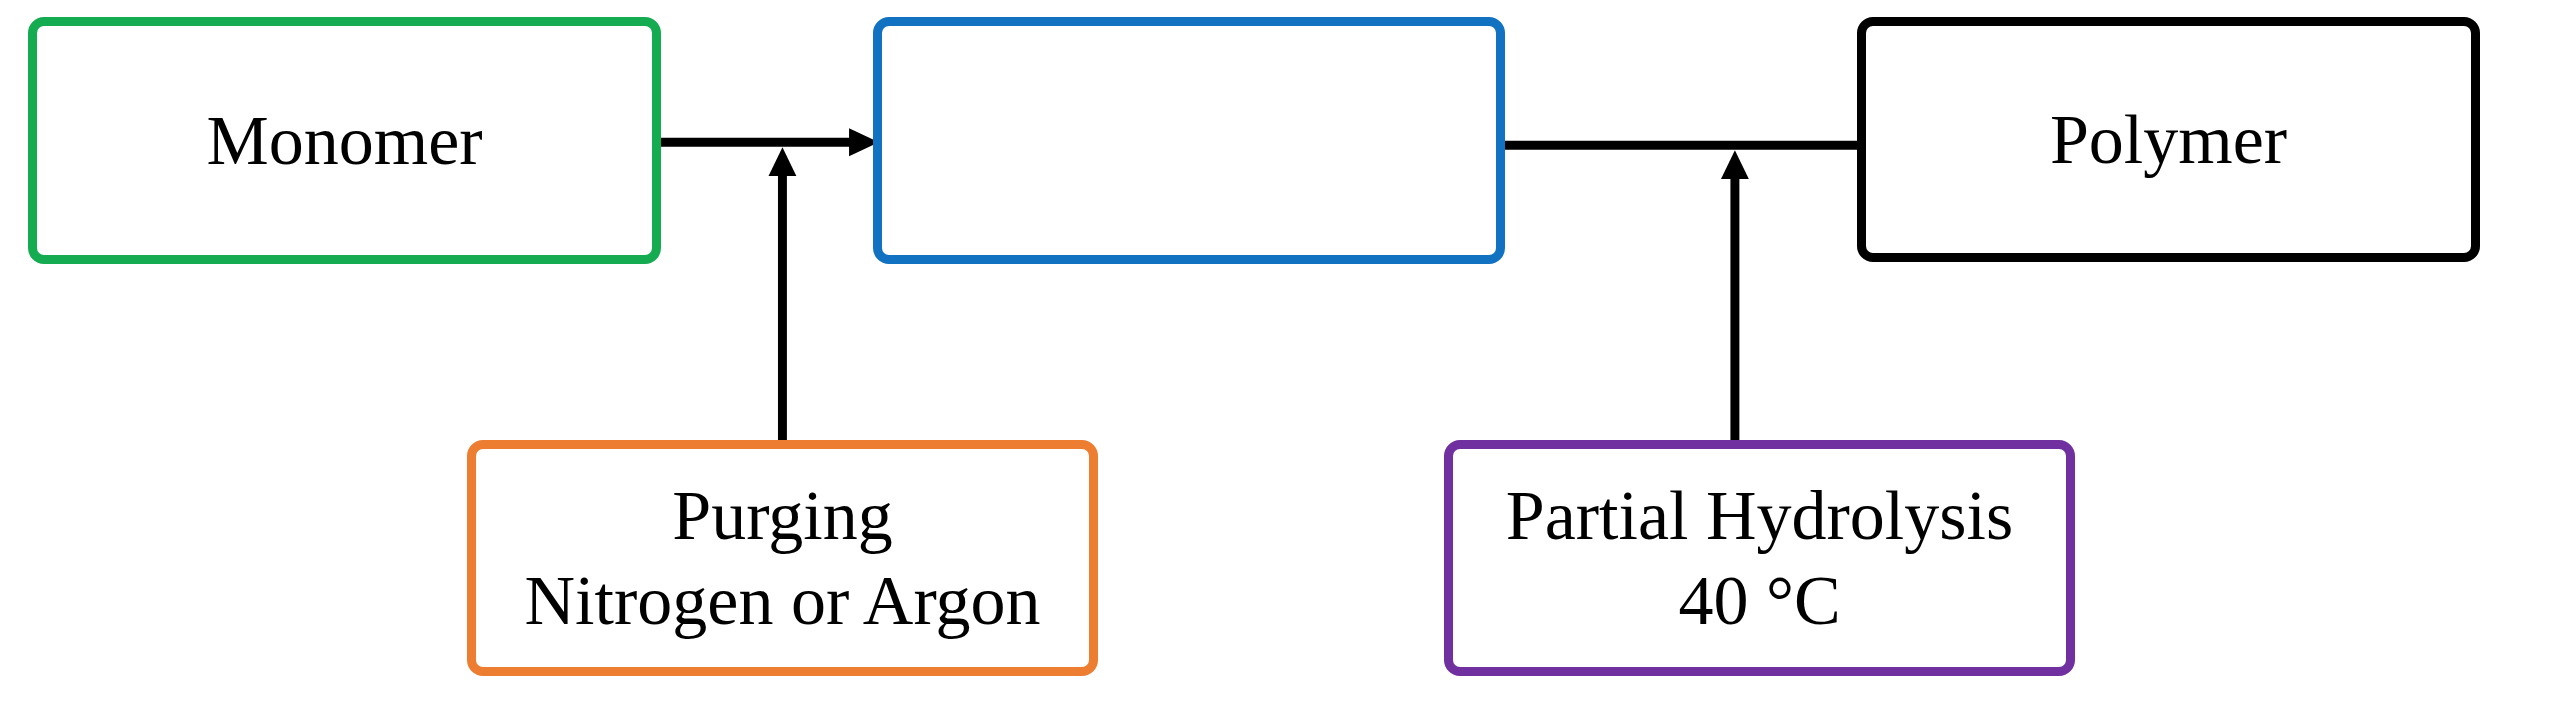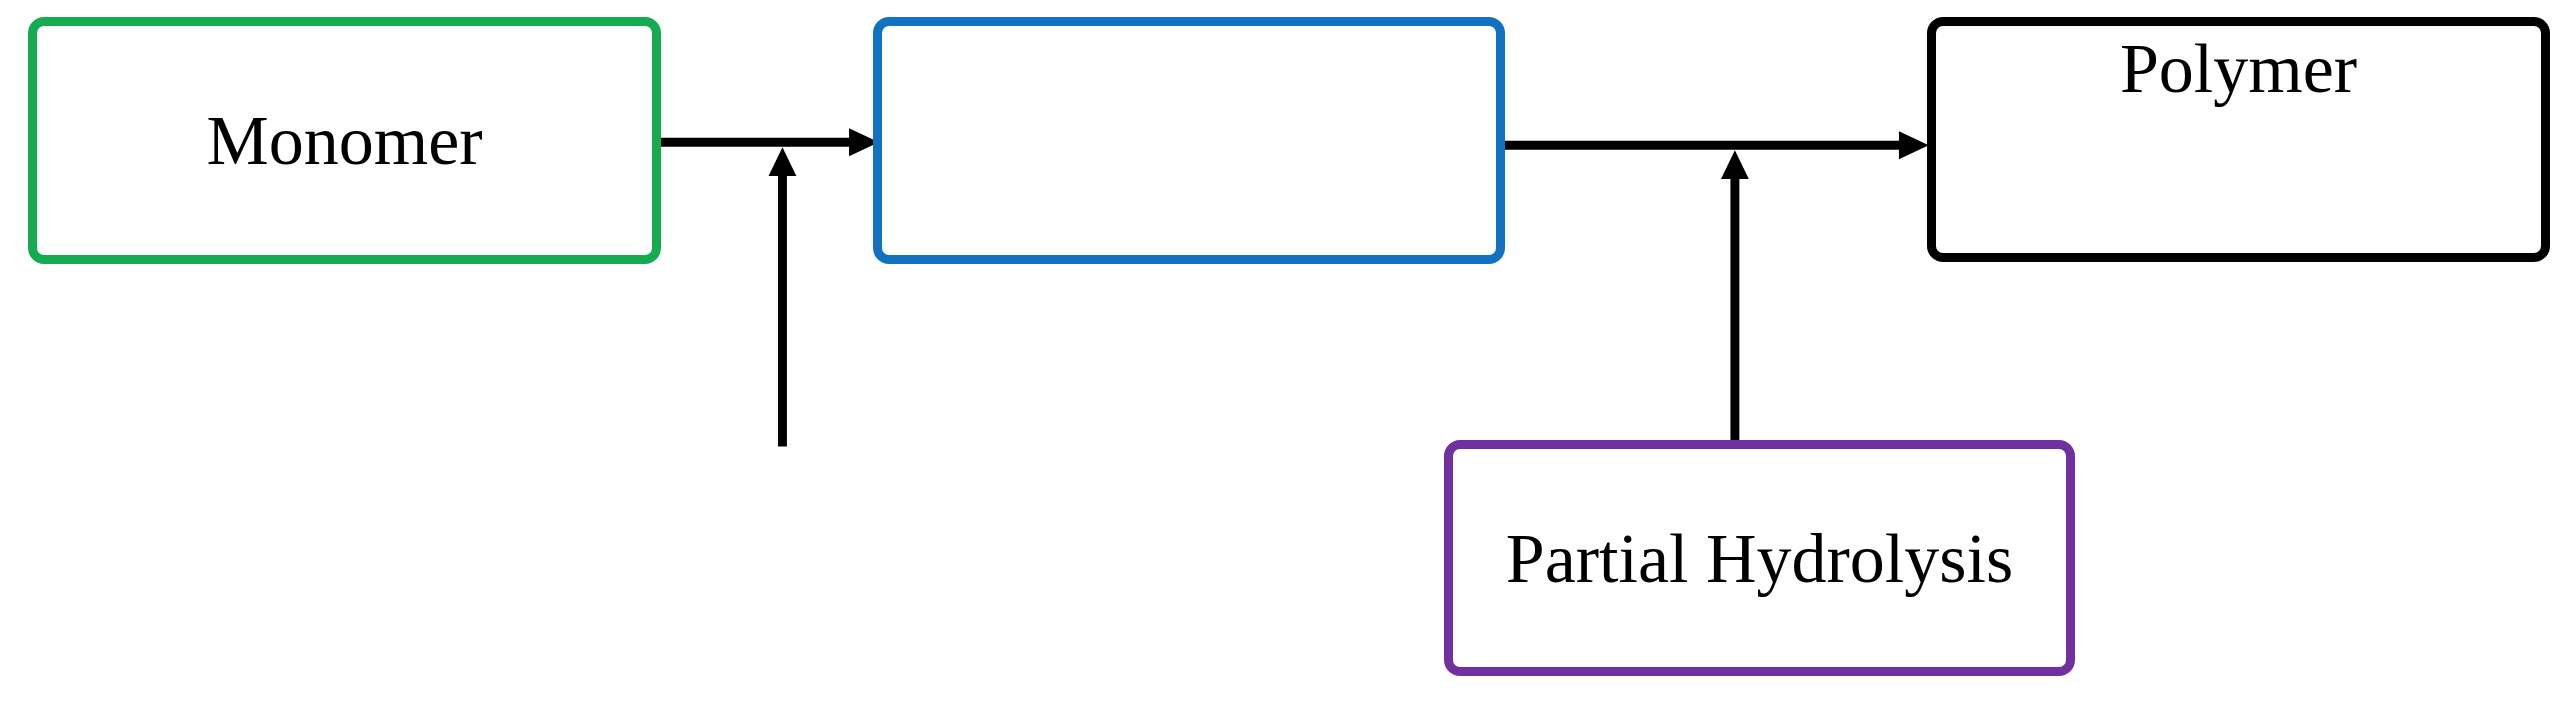--- a/index.html
+++ b/index.html
@@ -26,21 +26,21 @@
     align-items: center;
     justify-content: center;
     text-align: center;
     color: #000000;
     font-size: 70px;
     line-height: 85px;
     white-space: nowrap;
   }
   #node-monomer    { left: 28px;   top: 17px;  width: 633px; height: 247px; }
   #node-initiator  { left: 873px;  top: 17px;  width: 632px; height: 247px; }
-  #node-polymer    { left: 1927px; top: 17px;  width: 623px; height: 245px; justify-content: space-between; }
+  #node-polymer    { left: 1857px; top: 17px;  width: 623px; height: 245px; }
   #node-purging    { left: 467px;  top: 440px; width: 631px; height: 236px; }
   #node-hydrolysis { left: 1417px; top: 440px; width: 631px; height: 236px; margin-left: 27px; }
   #arrows {
     position: absolute;
     left: 0; top: 0;
     width: 2576px;
     height: 723px;
     pointer-events: none;
   }
 </style>
@@ -68,19 +68,24 @@
     <div>Monomer</div>
   </div>
 
   <div class="node" id="node-initiator" style="border-color: rgb(17, 114, 194); color: rgb(0, 0, 0);">
   </div>
 
   <div class="node" id="node-polymer" style="border-color: rgb(0, 0, 0); color: rgb(0, 0, 0);">
     <div>Polymer</div>
   </div>
 
+  <div class="node" id="node-purging" style="border-color: rgb(237, 125, 49); color: rgb(0, 0, 0);">
+    <div>Purging</div>
+    <div>Nitrogen or Argon</div>
+  </div>
 
   <div class="node" id="node-hydrolysis" style="border-color: rgb(112, 48, 160); color: rgb(0, 0, 0);">
     <div>Partial Hydrolysis</div>
+    <div>40 °C</div>
   </div>
 
 </div>
 
 
 </body></html>

